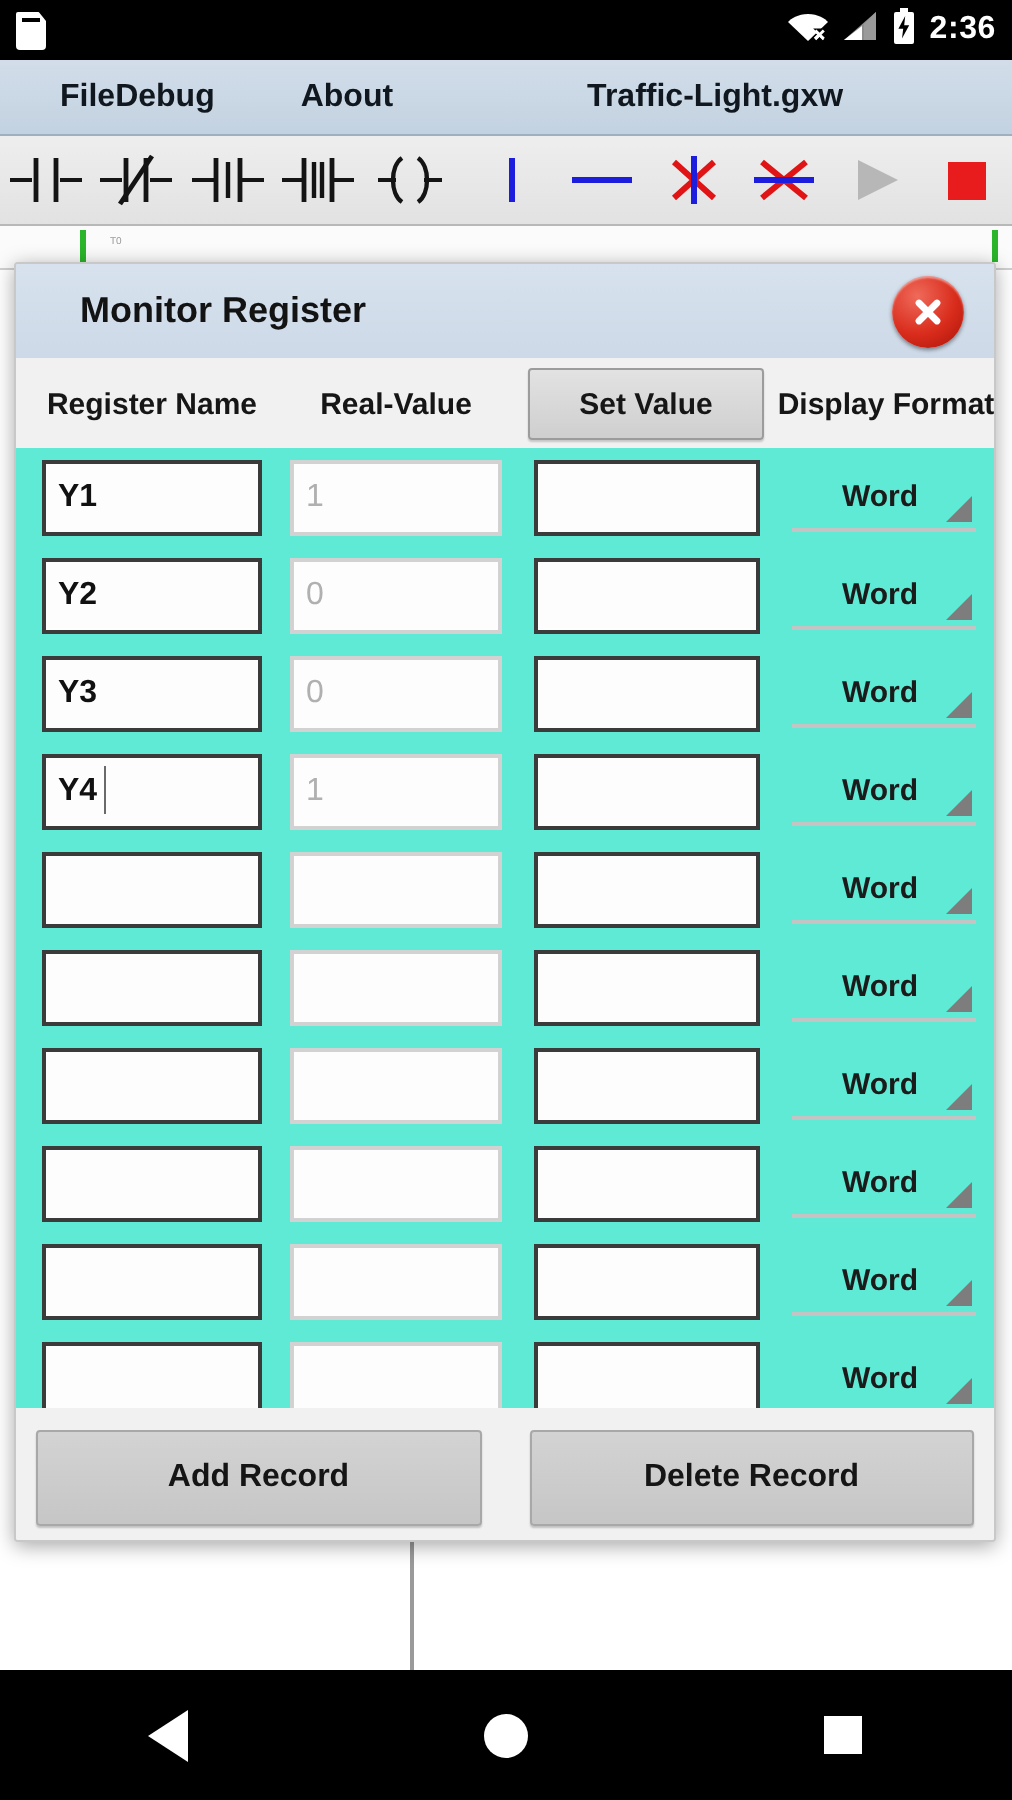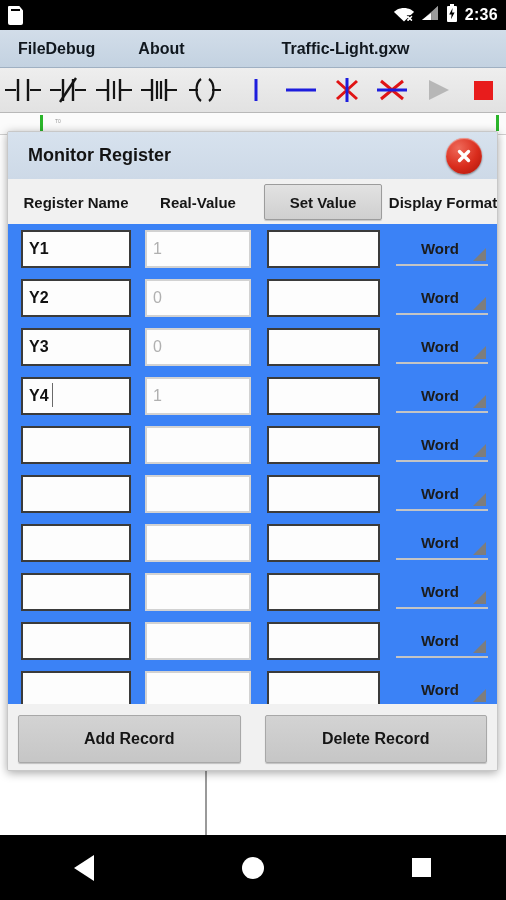--- a/index.html
+++ b/index.html
@@ -38,21 +38,21 @@
   
   .menubar {
     position: absolute; left: 0; top: 30px; width: 506px; height: 38px;
     background: linear-gradient(180deg,#d2dde9 0%, #c3d2e1 100%);
     border-bottom: 1px solid #9fb0c2;
     display: flex; align-items: center;
   }
   .menu-item {
     font-size: 16px; color: #10171e; font-weight: 600;
   }
-  .m-file { margin-left: 18px; }
+  .m-file { margin-left: 30px; }
   .m-debug { }
   .m-about { margin-left: 43px; }
   .m-title { margin-left: 97px; font-weight: 600; }
 
   
   .toolbar {
     position: absolute; left: 0; top: 68px; width: 506px; height: 45px;
     background: linear-gradient(180deg,#eeeeee 0%, #e2e2e2 100%);
     border-bottom: 1px solid #b8b8b8;
     display: flex; align-items: center;
@@ -86,21 +86,21 @@
     border-radius: 2px;
     box-shadow: 0 2px 10px rgba(0,0,0,.35);
     overflow: hidden;
   }
   .dlg-titlebar {
     position: relative; height: 48px;
     background: linear-gradient(180deg,#d7e2ee 0%, #cdd9e7 100%);
     display: flex; align-items: center;
     border-bottom: 1px solid #f1f1f1;
   }
-  .dlg-title { margin-left: 20px; font-size: 18px; color: #131313; font-weight: 600; }
+  .dlg-title { margin-left: 32px; font-size: 18px; color: #131313; font-weight: 600; }
   .dlg-close {
     position: absolute; right: 15px; top: 50%; transform: translateY(-50%);
     width: 36px; height: 36px; border-radius: 50%; border: none;
     background: radial-gradient(circle at 35% 28%, #ef6a5a 0%, #d92c1c 55%, #a81409 100%);
     box-shadow: 0 1px 2px rgba(0,0,0,.45), inset 0 1px 1px rgba(255,255,255,.45);
     cursor: pointer; display: flex; align-items: center; justify-content: center;
   }
   .dlg-close svg { display: block; }
 
   
@@ -119,21 +119,21 @@
     box-shadow: 0 1px 1px rgba(0,0,0,.18);
     cursor: pointer;
   }
   .ch-fmt   { position: absolute; left: 380px; width: 110px; }
 
   
   .rows-viewport {
     position: relative;
     height: 480px;
     overflow: hidden;
-    background: #3b82f6;
+    background: #5eead4;
   }
   .row {
     position: relative; height: 49px; display: block;
   }
   .cell-input {
     position: absolute; top: 6px; height: 38px;
     background: #fdfdfd;
     font-family: "Liberation Sans", sans-serif;
     font-size: 16px; color: #111; font-weight: 600;
     padding: 0 6px;

